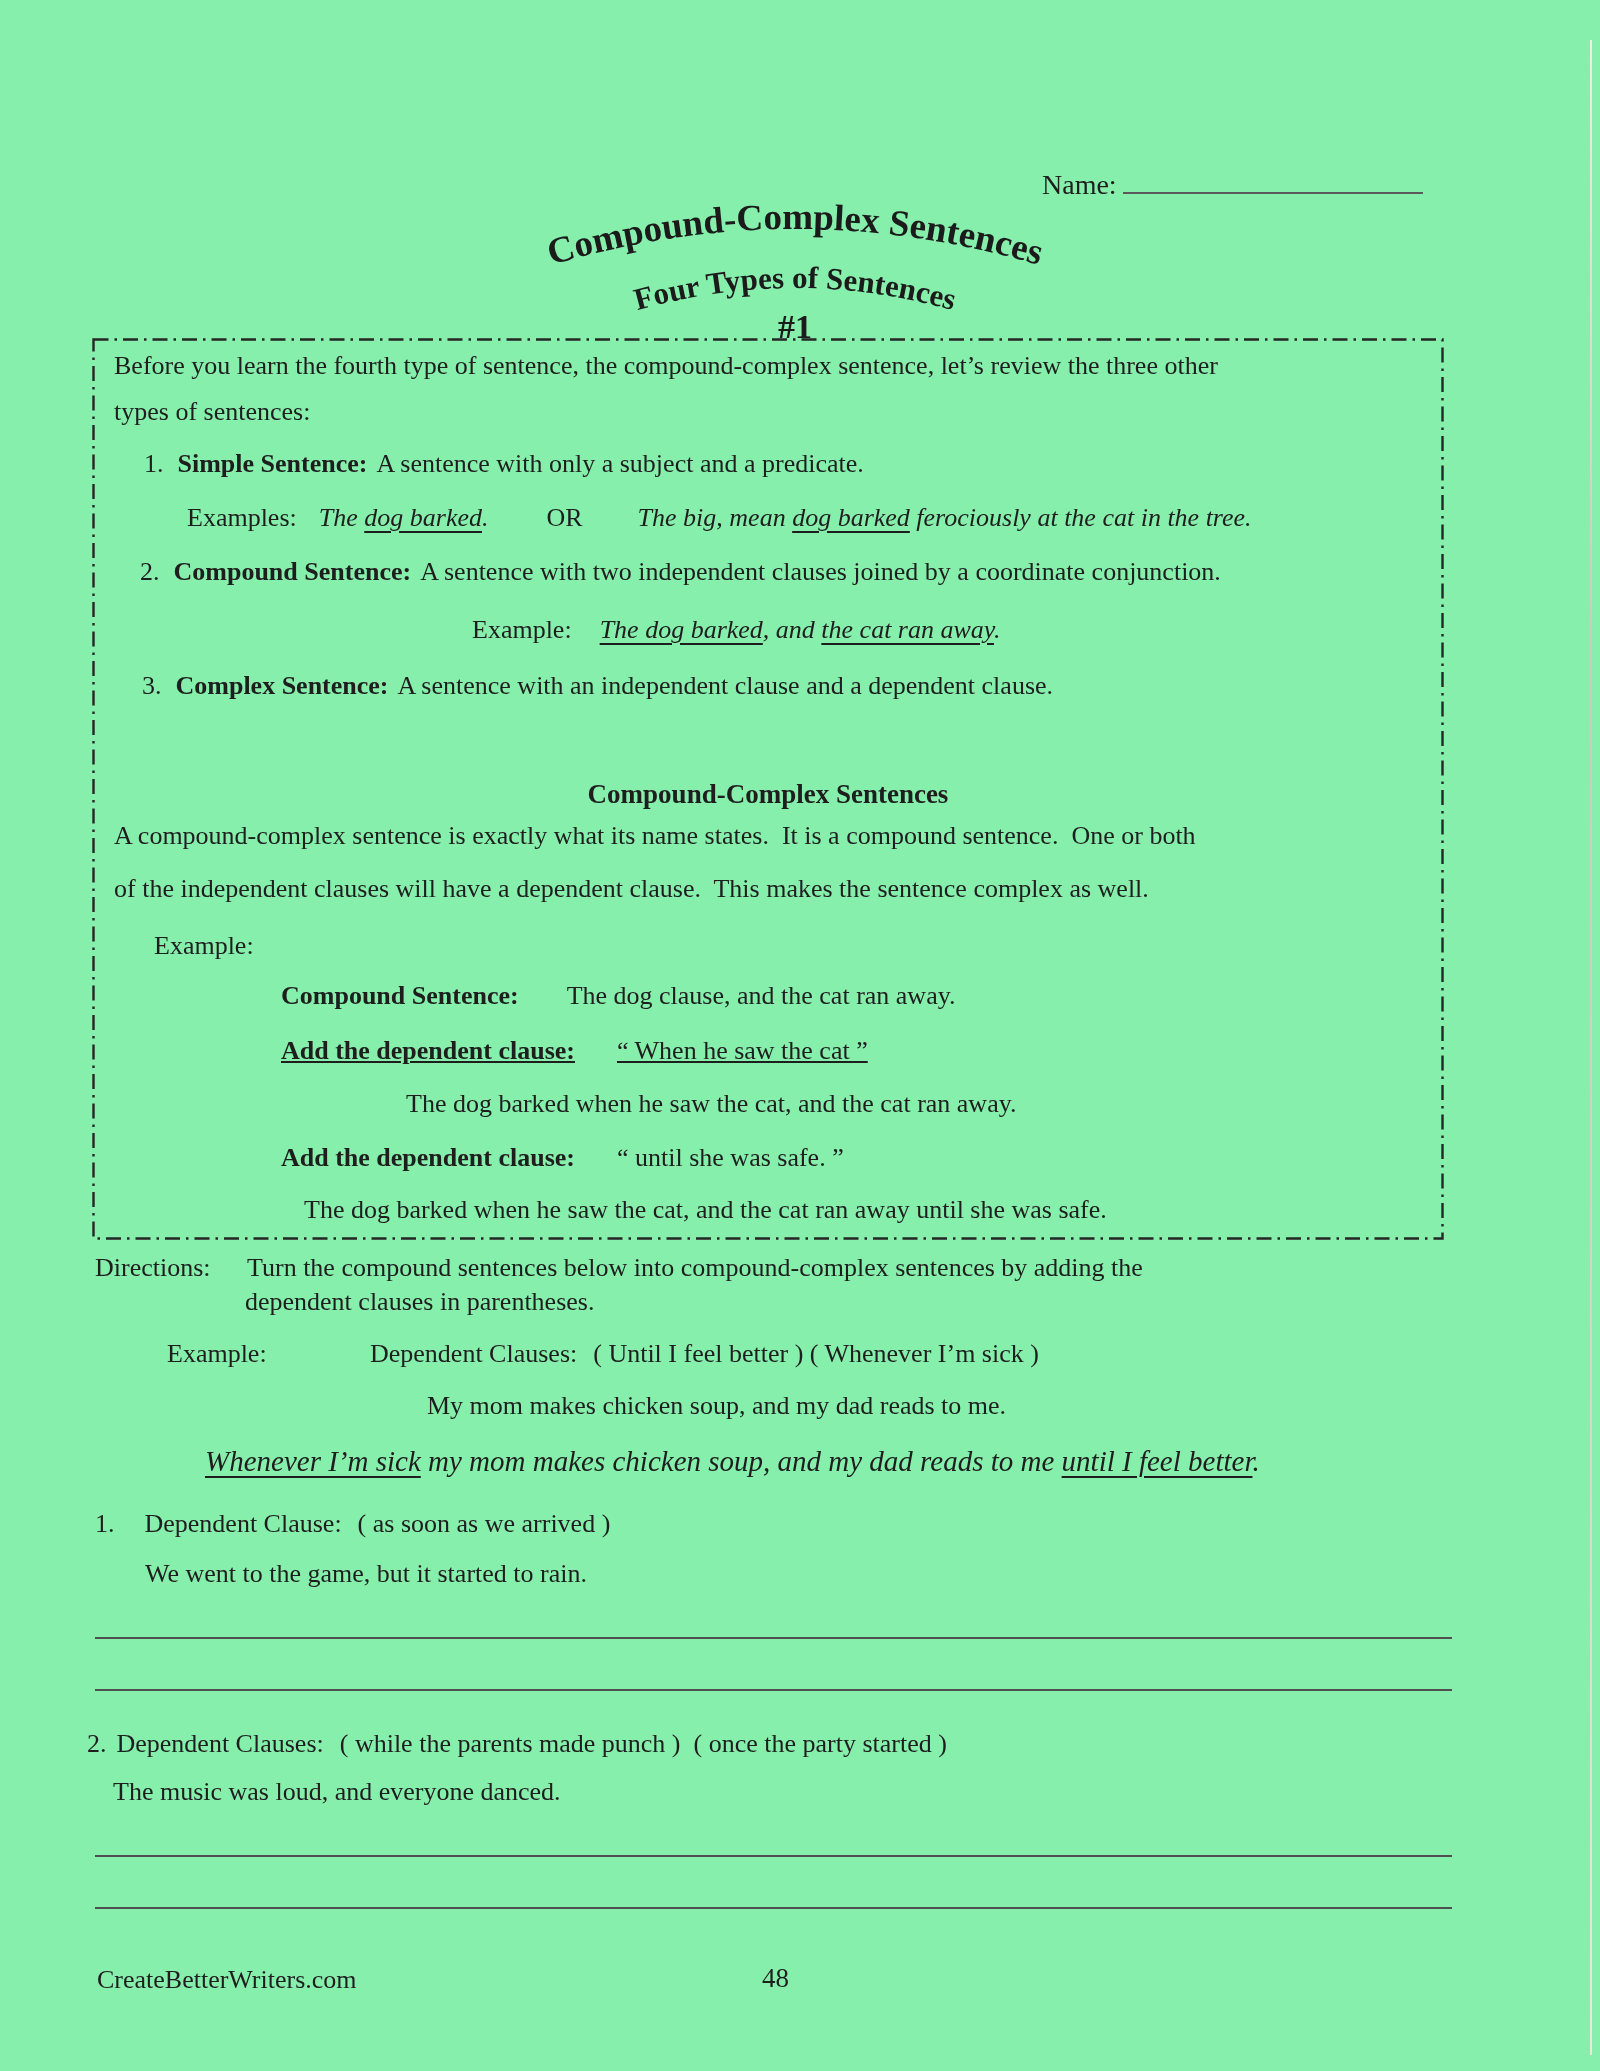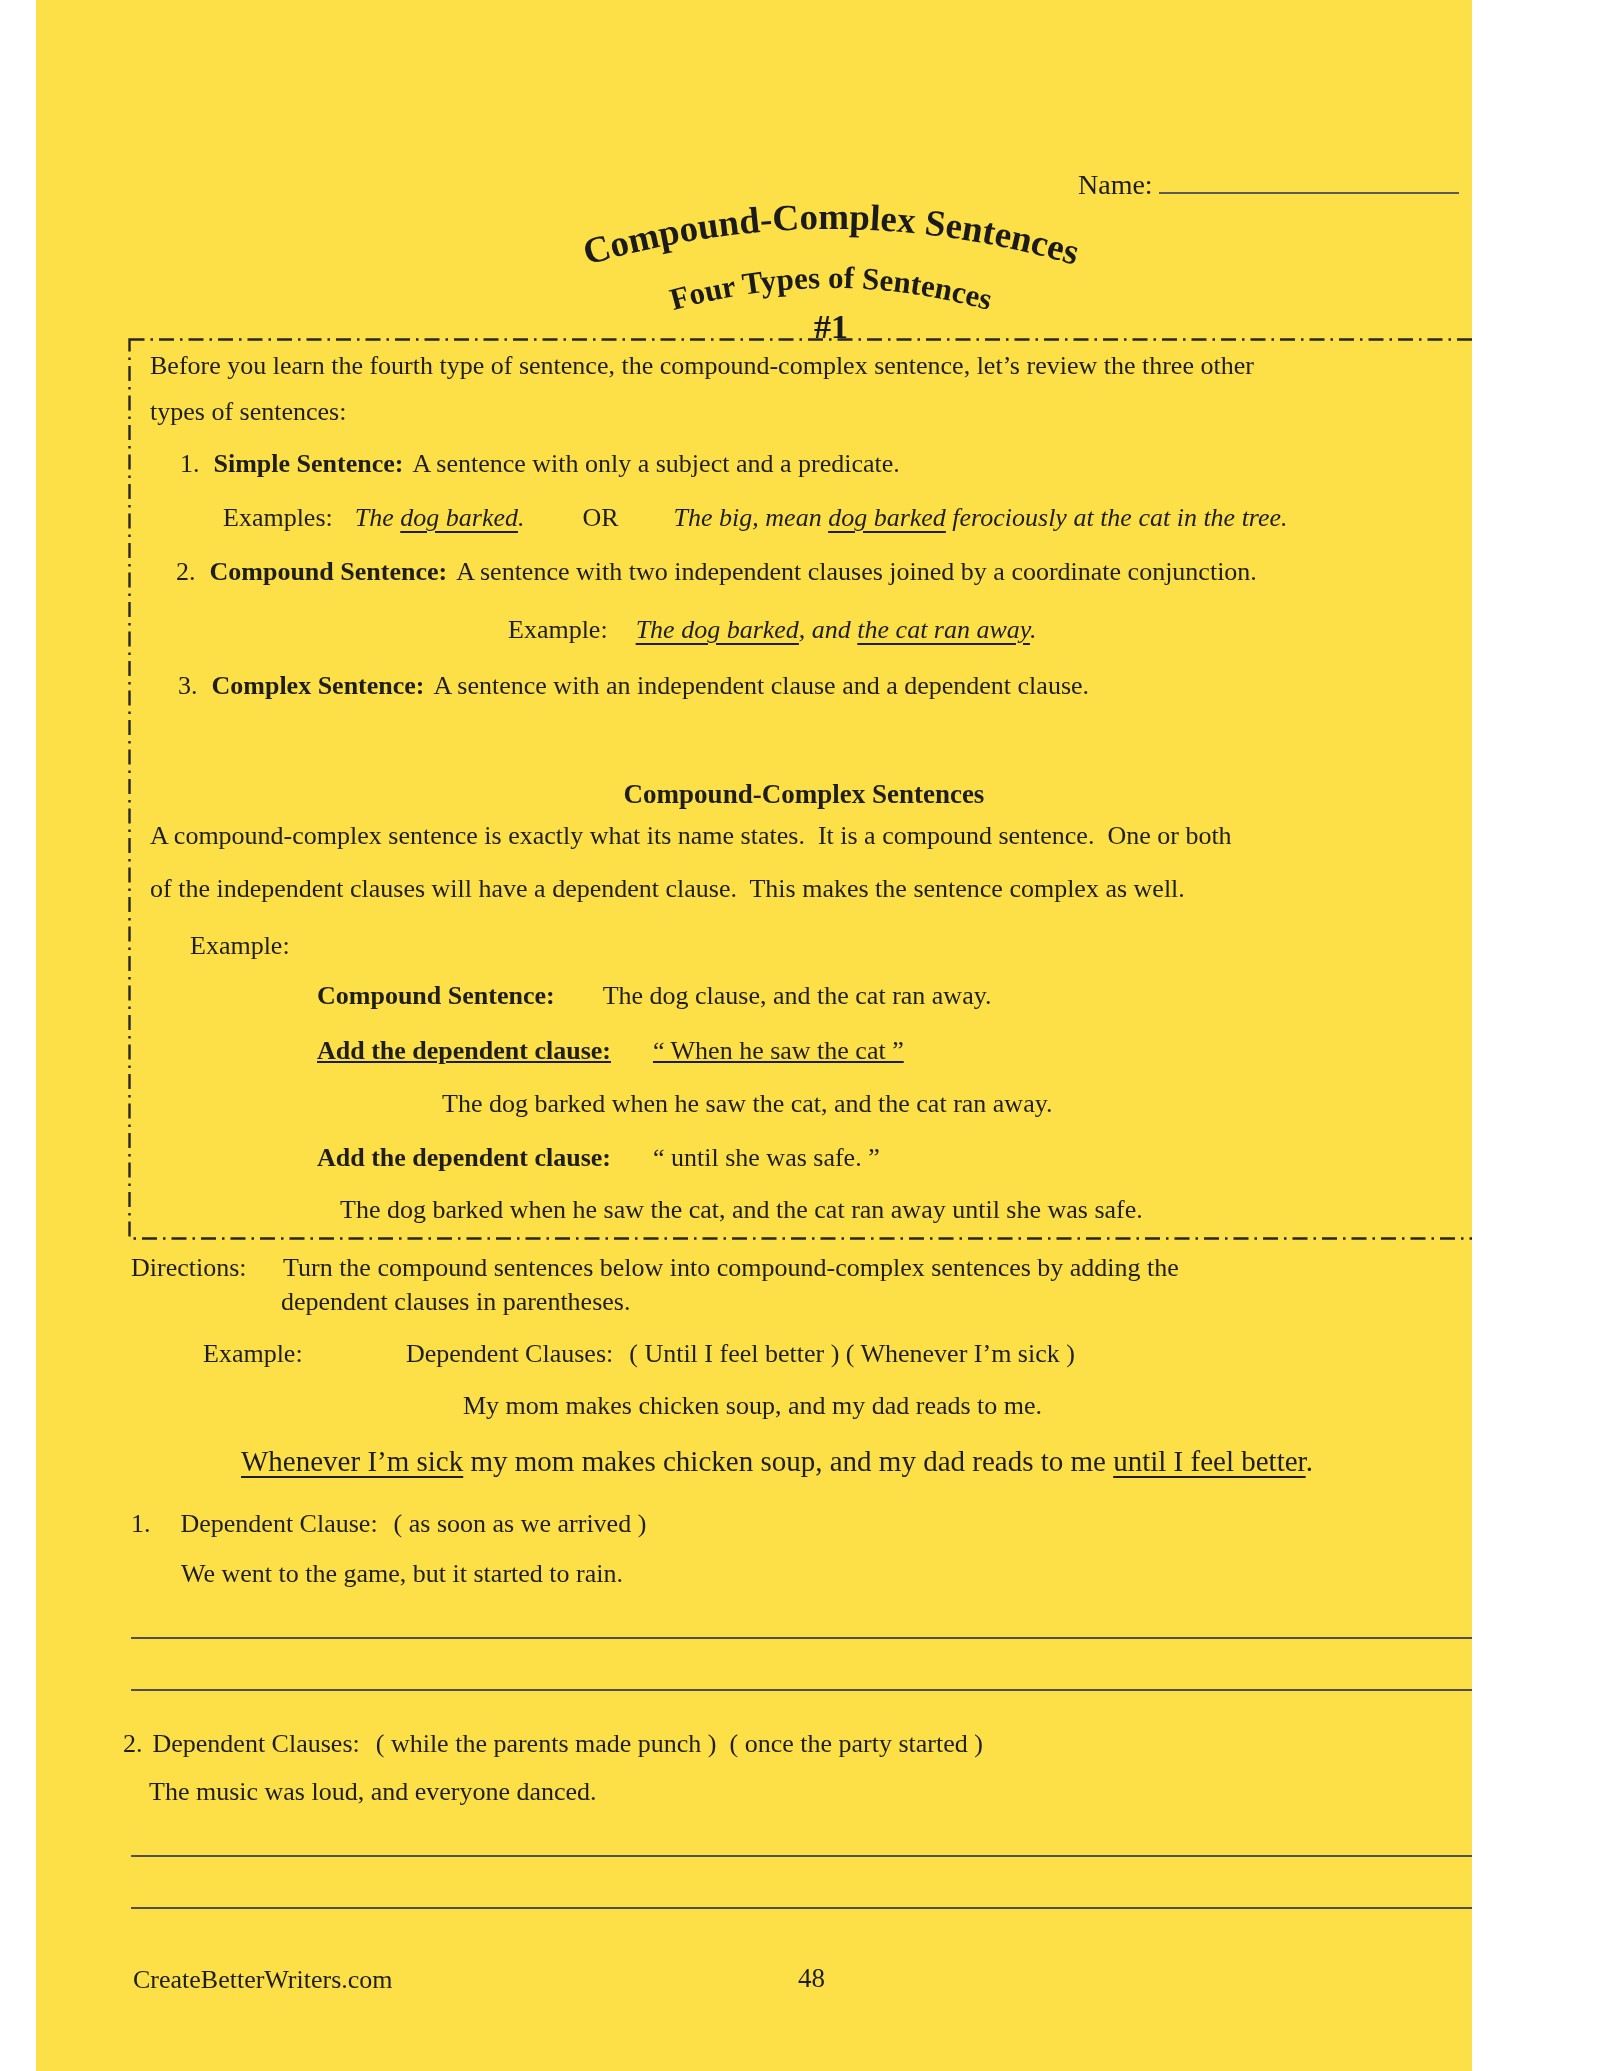--- a/index.html
+++ b/index.html
@@ -1,31 +1,30 @@
 <!DOCTYPE html>
 <html><head>
 <meta charset="utf-8">
 <style>
   html,body{margin:0;padding:0;background:#ffffff;}
   .page{
     position:relative;
-    width:1436px;
+    width:1600px;
     height:2071px;
-    background:#fde047;
+    background:#86efac;
     font-family:"Liberation Serif", serif;
     color:#1e1e1e;
     overflow:hidden;
-    margin-left:36px;
   }
   .abs{position:absolute;white-space:pre;font-size:26px;line-height:1.2;}
   .b{font-weight:bold;}
   .it{font-style:italic;}
   .u{text-decoration:underline;text-underline-offset:5px;text-decoration-thickness:2px;}
   .center{left:0;width:100%;text-align:center;}
-  .script{font-size:29px;}
+  .script{font-style:italic;font-size:29px;}
   .blank{position:absolute;height:0;border-top:2px solid #4f4f4f;}
   .name-underline{display:inline-block;width:300px;border-bottom:2px solid #5a5a5a;height:26px;vertical-align:baseline;margin-left:6px;}
   .title-svg text{font-family:"Liberation Serif", serif;fill:#1b1b1b;}
   .box{position:absolute;left:92px;top:338px;width:1352px;height:902px;}
   .box-border{position:absolute;left:0;top:0;}
   .scan-line{position:absolute;left:1590px;top:40px;width:2px;height:2015px;
     background:linear-gradient(#ededed 0%, #c9c9c9 30%, #d6d6d6 70%, #e8e8e8 100%);}
   .gap14{margin-left:14px;} .gap9{margin-left:9px;} .gap22{margin-left:22px;}
   .gap58{margin-left:58px;} .gap55{margin-left:55px;} .gap28{margin-left:28px;}
   .gap48{margin-left:48px;} .gap42{margin-left:42px;} .gap30{margin-left:30px;}

